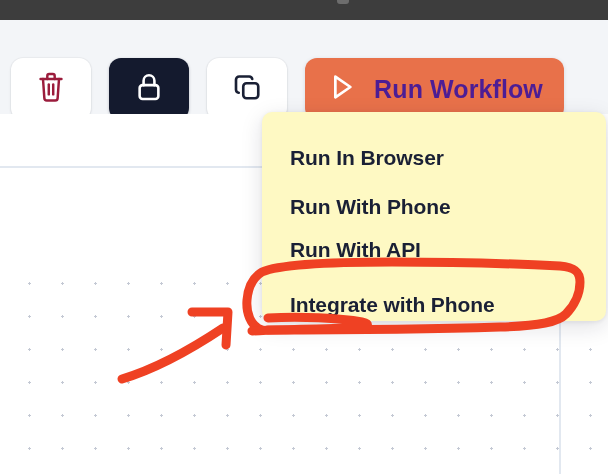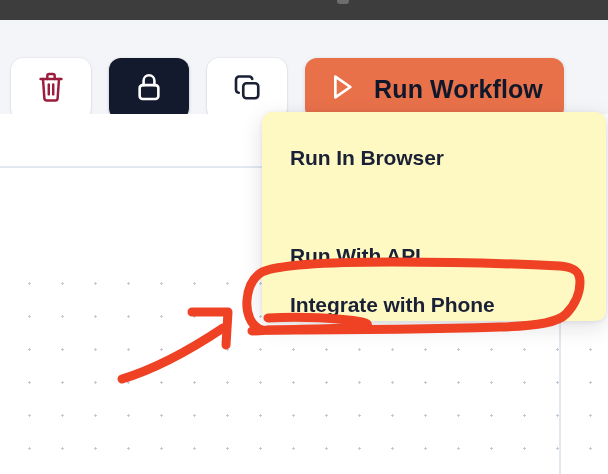--- a/index.html
+++ b/index.html
@@ -72,21 +72,21 @@
     border-radius: 12px;
     background: #e8714a;
     display: flex;
     align-items: center;
     justify-content: center;
     gap: 16px;
     cursor: pointer;
     box-shadow: 0 1px 4px rgba(20,26,46,0.12);
   }
   .run-btn-label {
-    color: #0f172a;
+    color: #4c1d95;
     font-size: 25px;
     font-weight: 600;
     letter-spacing: 0.1px;
     white-space: nowrap;
   }
 
   
   .canvas {
     position: absolute;
     left: 0; top: 114px;
@@ -211,21 +211,24 @@
   <div class="canvas">
     <div class="canvas-header-divider"></div>
     <div class="canvas-vline"></div>
     <div class="dot-grid"></div>
   </div>
 
   <div class="menu">
     <div class="menu-item" style="top:21px">
       <span class="menu-item-label">Run In Browser</span>
     </div>
-    <div class="menu-item" style="top:119px">
+    <div class="menu-item" style="top:70px">
+      <span class="menu-item-label">Run With Phone</span>
+    </div>
+    <div class="menu-item" style="top:113px">
       <span class="menu-item-label">Run With API</span>
     </div>
     <div class="menu-item" style="top:168px">
       <span class="menu-item-label">Integrate with Phone</span>
     </div>
   </div>
 
   <svg class="annotation" viewBox="0 0 608 474">
     <g fill="none" stroke="#ef4123" stroke-width="9" stroke-linecap="round" stroke-linejoin="round">
       <path d="M262 330 C250 326 246 312 247 300 C248 288 252 278 262 272

